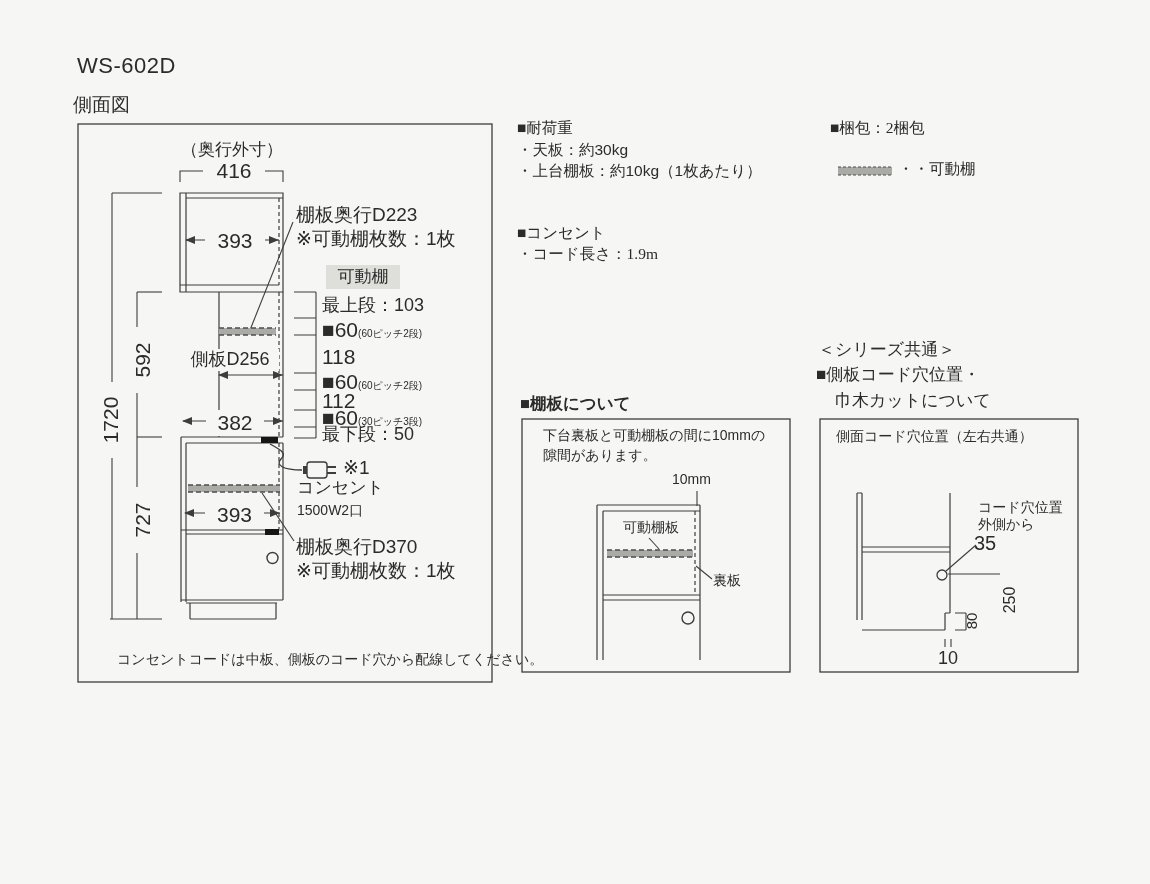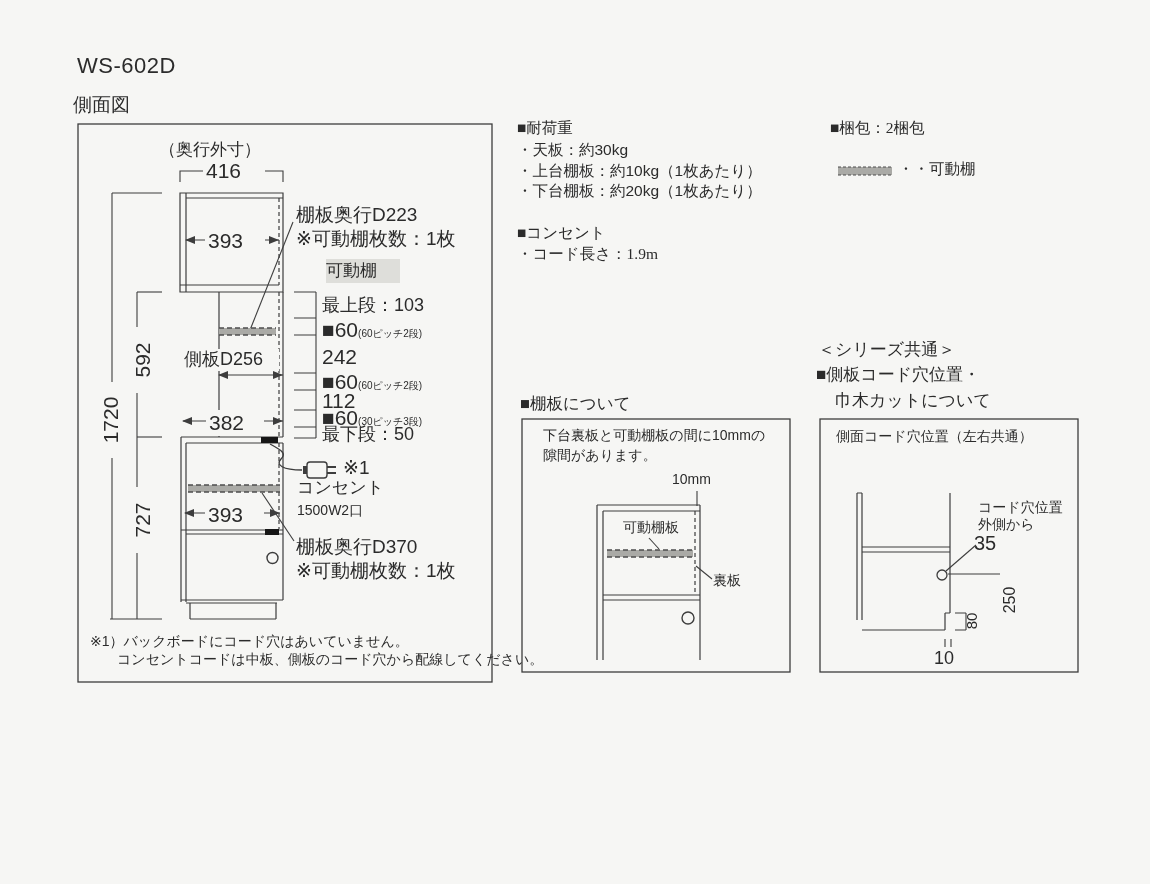--- a/index.html
+++ b/index.html
@@ -1,25 +1,25 @@
 <!DOCTYPE html>
 <html><head>
 <meta charset="utf-8">
 <style>
   html,body{margin:0;padding:0;background:#f6f6f4;}
   #stage{position:relative;width:1150px;height:700px;background:#f6f6f4;overflow:hidden;
          font-family:"Liberation Sans","DejaVu Sans",sans-serif;color:#2b2b2b;}
   .t{position:absolute;white-space:nowrap;line-height:1.22;}
-  .ctr{text-align:left;}
+  .ctr{text-align:center;}
   .dimbg{background:#f6f6f4;padding:0 3px;}
   .vtext{transform:rotate(-90deg);transform-origin:center center;text-align:center;}
-  .chip{background:#dededa;}
+  .chip{background:#dededa;margin-top:6px;}
   svg.lines{position:absolute;left:0;top:0;}
   .fs13{font-size:14px;} .fs14{font-size:14px;} .fs15{font-size:15.5px;font-family:Liberation Serif, serif;}
-  .fs16{font-size:16.5px;} .fs17{font-size:17px;} .fs18{font-size:18px;}
+  .fs16{font-size:16.5px;font-weight:bold;} .fs17{font-size:17px;} .fs18{font-size:18px;}
   .fs19{font-size:19px;} .fs20{font-size:20px;} .fs21{font-size:21px;}
   .pitch-num{font-size:21px;} .pitch-sub{font-size:10px;}
   .speclist div{line-height:20.5px;font-size:15.5px;}
 </style>
 </head>
 <body>
 
 <div id="stage">
 
   <svg class="lines" width="1150" height="884" viewBox="0 0 1150 884">
@@ -145,48 +145,46 @@
 
   <div class="t fs17 ctr" style="left:159px;top:140px;width:146px">（奥行外寸）</div>
   <div class="t fs21 ctr dimbg" style="left:203px;top:158px;width:56px">416</div>
   <div class="t fs21 ctr dimbg" style="left:205px;top:228px;width:54px">393</div>
   <div class="t fs19" style="left:296px;top:203px">棚板奥行D223</div>
   <div class="t fs19" style="left:296px;top:227px">※可動棚枚数：1枚</div>
   <div class="t fs17 ctr chip" style="left:326px;top:259px;width:74px;line-height:24px">可動棚</div>
 
   <div class="t fs18" style="left:322px;top:295px">最上段：103</div>
   <div class="t" style="left:322px;top:317px"><span class="pitch-num">■60</span><span class="pitch-sub">(60ピッチ2段)</span></div>
-  <div class="t fs21" style="left:322px;top:344px">242</div>
+  <div class="t fs21" style="left:322px;top:344px">118</div>
   <div class="t" style="left:322px;top:369px"><span class="pitch-num">■60</span><span class="pitch-sub">(60ピッチ2段)</span></div>
   <div class="t fs21" style="left:322px;top:388px">112</div>
   <div class="t" style="left:322px;top:405px"><span class="pitch-num">■60</span><span class="pitch-sub">(30ピッチ3段)</span></div>
   <div class="t fs18" style="left:322px;top:424px">最下段：50</div>
 
   <div class="t fs18 ctr dimbg" style="left:181px;top:349px;width:92px">側板D256</div>
   <div class="t fs21 ctr dimbg" style="left:206px;top:410px;width:52px">382</div>
 
   <div class="t fs21 ctr dimbg vtext" style="left:70px;top:410px;width:70px;height:20px">1720</div>
   <div class="t fs21 ctr dimbg vtext" style="left:107px;top:350px;width:60px;height:20px">592</div>
   <div class="t fs21 ctr dimbg vtext" style="left:107px;top:510px;width:60px;height:20px">727</div>
 
   <div class="t fs19" style="left:343px;top:456px">※1</div>
   <div class="t fs17" style="left:297px;top:478px;font-size:17px">コンセント</div>
   <div class="t fs17" style="left:297px;top:502px;font-size:14px">1500W2口</div>
   <div class="t fs21 ctr dimbg" style="left:205px;top:502px;width:53px">393</div>
   <div class="t fs19" style="left:296px;top:535px">棚板奥行D370</div>
   <div class="t fs19" style="left:296px;top:559px">※可動棚枚数：1枚</div>
 
-  <div class="t fs13" style="left:90px;top:633px">※1）バックボードにコード穴はあいていません。</div>
   <div class="t fs13" style="left:117px;top:651px">コンセントコードは中板、側板のコード穴から配線してください。</div>
 
   <div class="t fs15" style="left:517px;top:119px">■耐荷重</div>
   <div class="t speclist" style="left:517px;top:140px">
     <div>・天板：約30kg</div>
     <div>・上台棚板：約10kg（1枚あたり）</div>
-    <div>・下台棚板：約20kg（1枚あたり）</div>
   </div>
   <div class="t fs15" style="left:517px;top:224px">■コンセント</div>
   <div class="t fs15" style="left:517px;top:245px">・コード長さ：1.9m</div>
   <div class="t fs15" style="left:830px;top:119px">■梱包：2梱包</div>
   <div class="t fs15" style="left:898px;top:160px">・・可動棚</div>
 
   <div class="t fs16" style="left:520px;top:393px">■棚板について</div>
   <div class="t fs14" style="left:543px;top:427px">下台裏板と可動棚板の間に10mmの</div>
   <div class="t fs14" style="left:543px;top:447px">隙間があります。</div>
   <div class="t fs14" style="left:672px;top:471px">10mm</div>

